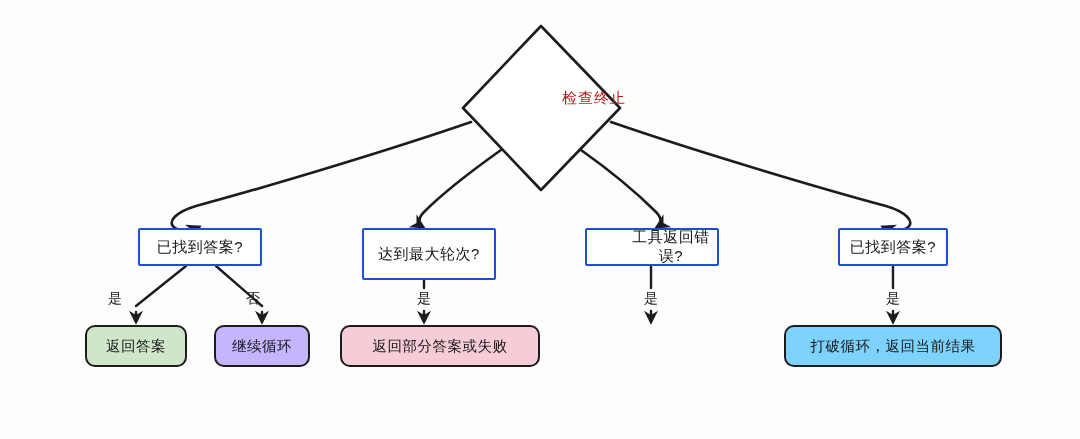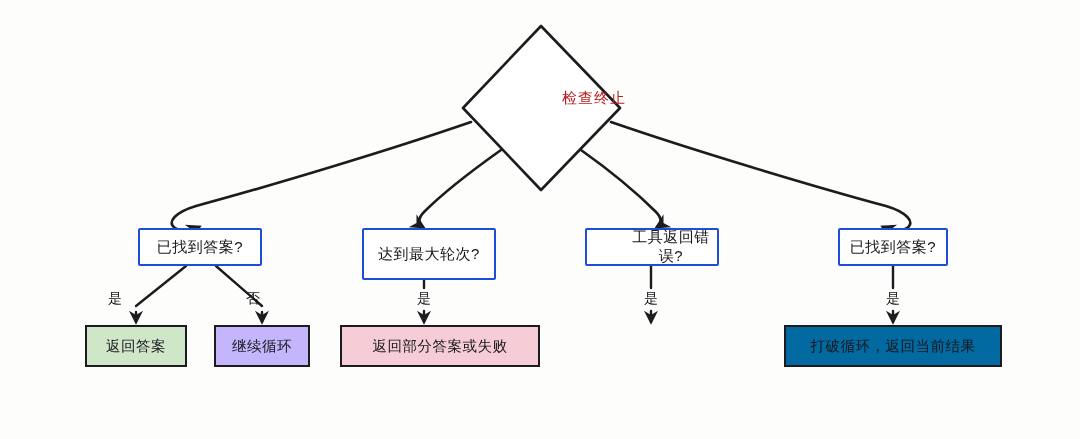--- a/index.html
+++ b/index.html
@@ -6,25 +6,25 @@
   body{width:1080px;height:439px;overflow:hidden;
        font-family:"Liberation Sans","DejaVu Sans",sans-serif;}
   #canvas{position:relative;width:1080px;height:439px;background:#fdfdfc;}
   svg.layer{position:absolute;left:0;top:0;width:1080px;height:439px;}
 
   .node{position:absolute;box-sizing:border-box;display:flex;
         align-items:center;justify-content:center;text-align:center;
         color:#16161a;letter-spacing:.5px;}
   .cond{border:2px solid #1d4ed8;background:#ffffff;font-size:15px;
         border-radius:2px;}
-  .res{border:2px solid #1c1c1e;font-size:14.5px;border-radius:0;}
+  .res{border:2px solid #1c1c1e;font-size:14.5px;border-radius:10px;}
   .res.green{background:#cfe6c9;}
   .res.white{background:#c4b5fd;}
   .res.pink{background:#f6cdd7;}
-  .res.yellow{background:#0369a1;}
+  .res.yellow{background:#7dd3fc;}
 
   .diamond-label{position:absolute;width:170px;text-align:right;
       font-size:15px;line-height:20px;color:#b91c1c;letter-spacing:1px;}
 
   .edge-label{position:absolute;font-size:14px;color:#16161a;
       text-align:center;width:30px;}
 </style>
 </head>
 <body>
 

